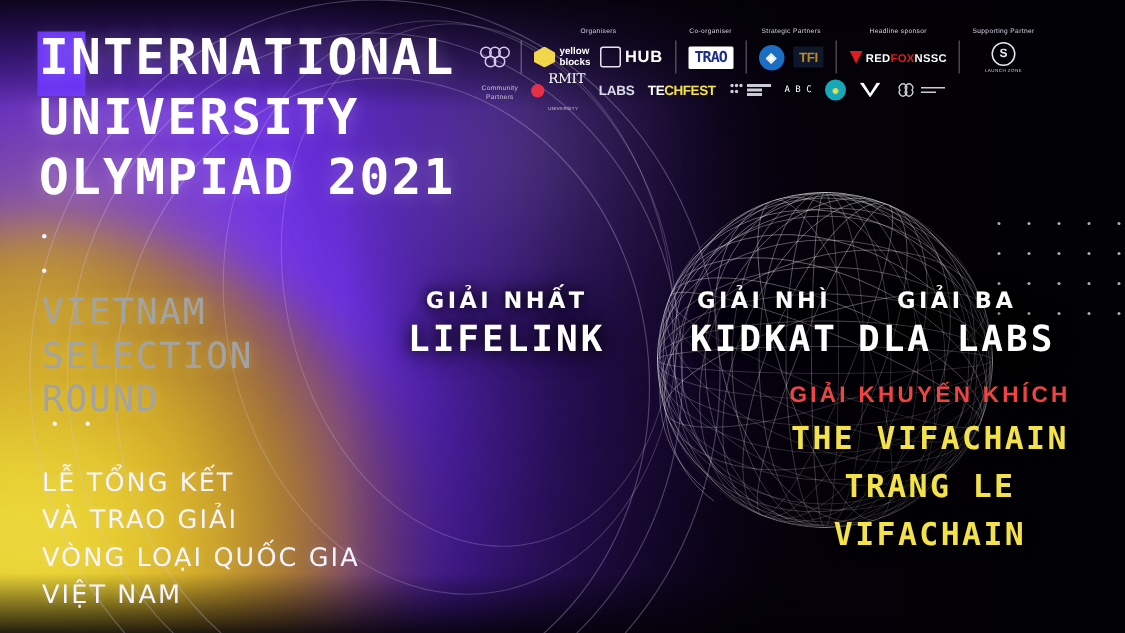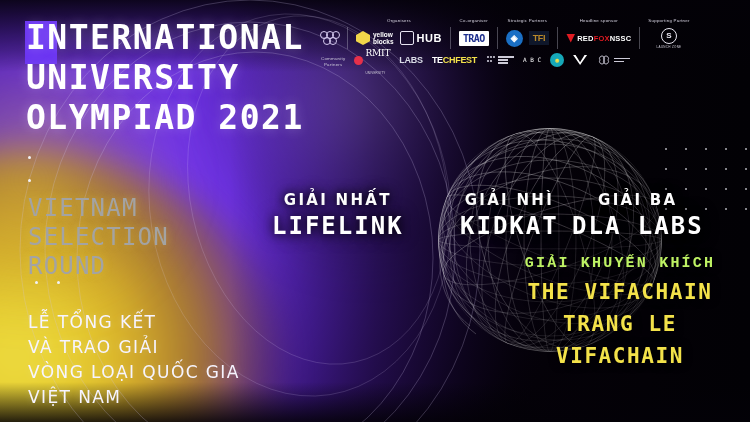--- a/index.html
+++ b/index.html
@@ -148,22 +148,22 @@
     font-size:24px;letter-spacing:2px;color:#ffffff;
     margin-top:3px;white-space:nowrap;
     text-shadow:0 0 10px rgba(0,0,0,.95),0 0 18px rgba(0,0,0,.85);
   }
   .prize.p1{left:272px;top:191px;}
   .prize.p2{left:460px;top:191px;}
   .prize.p3{left:572px;top:191px;}
 
   .consol{position:absolute;left:505px;top:255px;z-index:7;text-align:center;width:230px;}
   .consol .rank{
-    font-family:Liberation Mono, monospace;
-    font-size:15px;letter-spacing:2.2px;color:#bef264;font-weight:bold;
+    font-family:Liberation Sans, sans-serif;
+    font-size:15px;letter-spacing:2.2px;color:#ef4444;font-weight:bold;
     text-shadow:0 0 8px rgba(0,0,0,.95);
     white-space:nowrap;
   }
   .consol .team{
     font-family:"DejaVu Sans Mono","Liberation Mono",monospace;
     font-weight:bold;font-size:21px;letter-spacing:1.6px;color:#f3e24a;
     margin-top:8px;white-space:nowrap;
     text-shadow:0 0 10px rgba(0,0,0,.95);
   }
 

